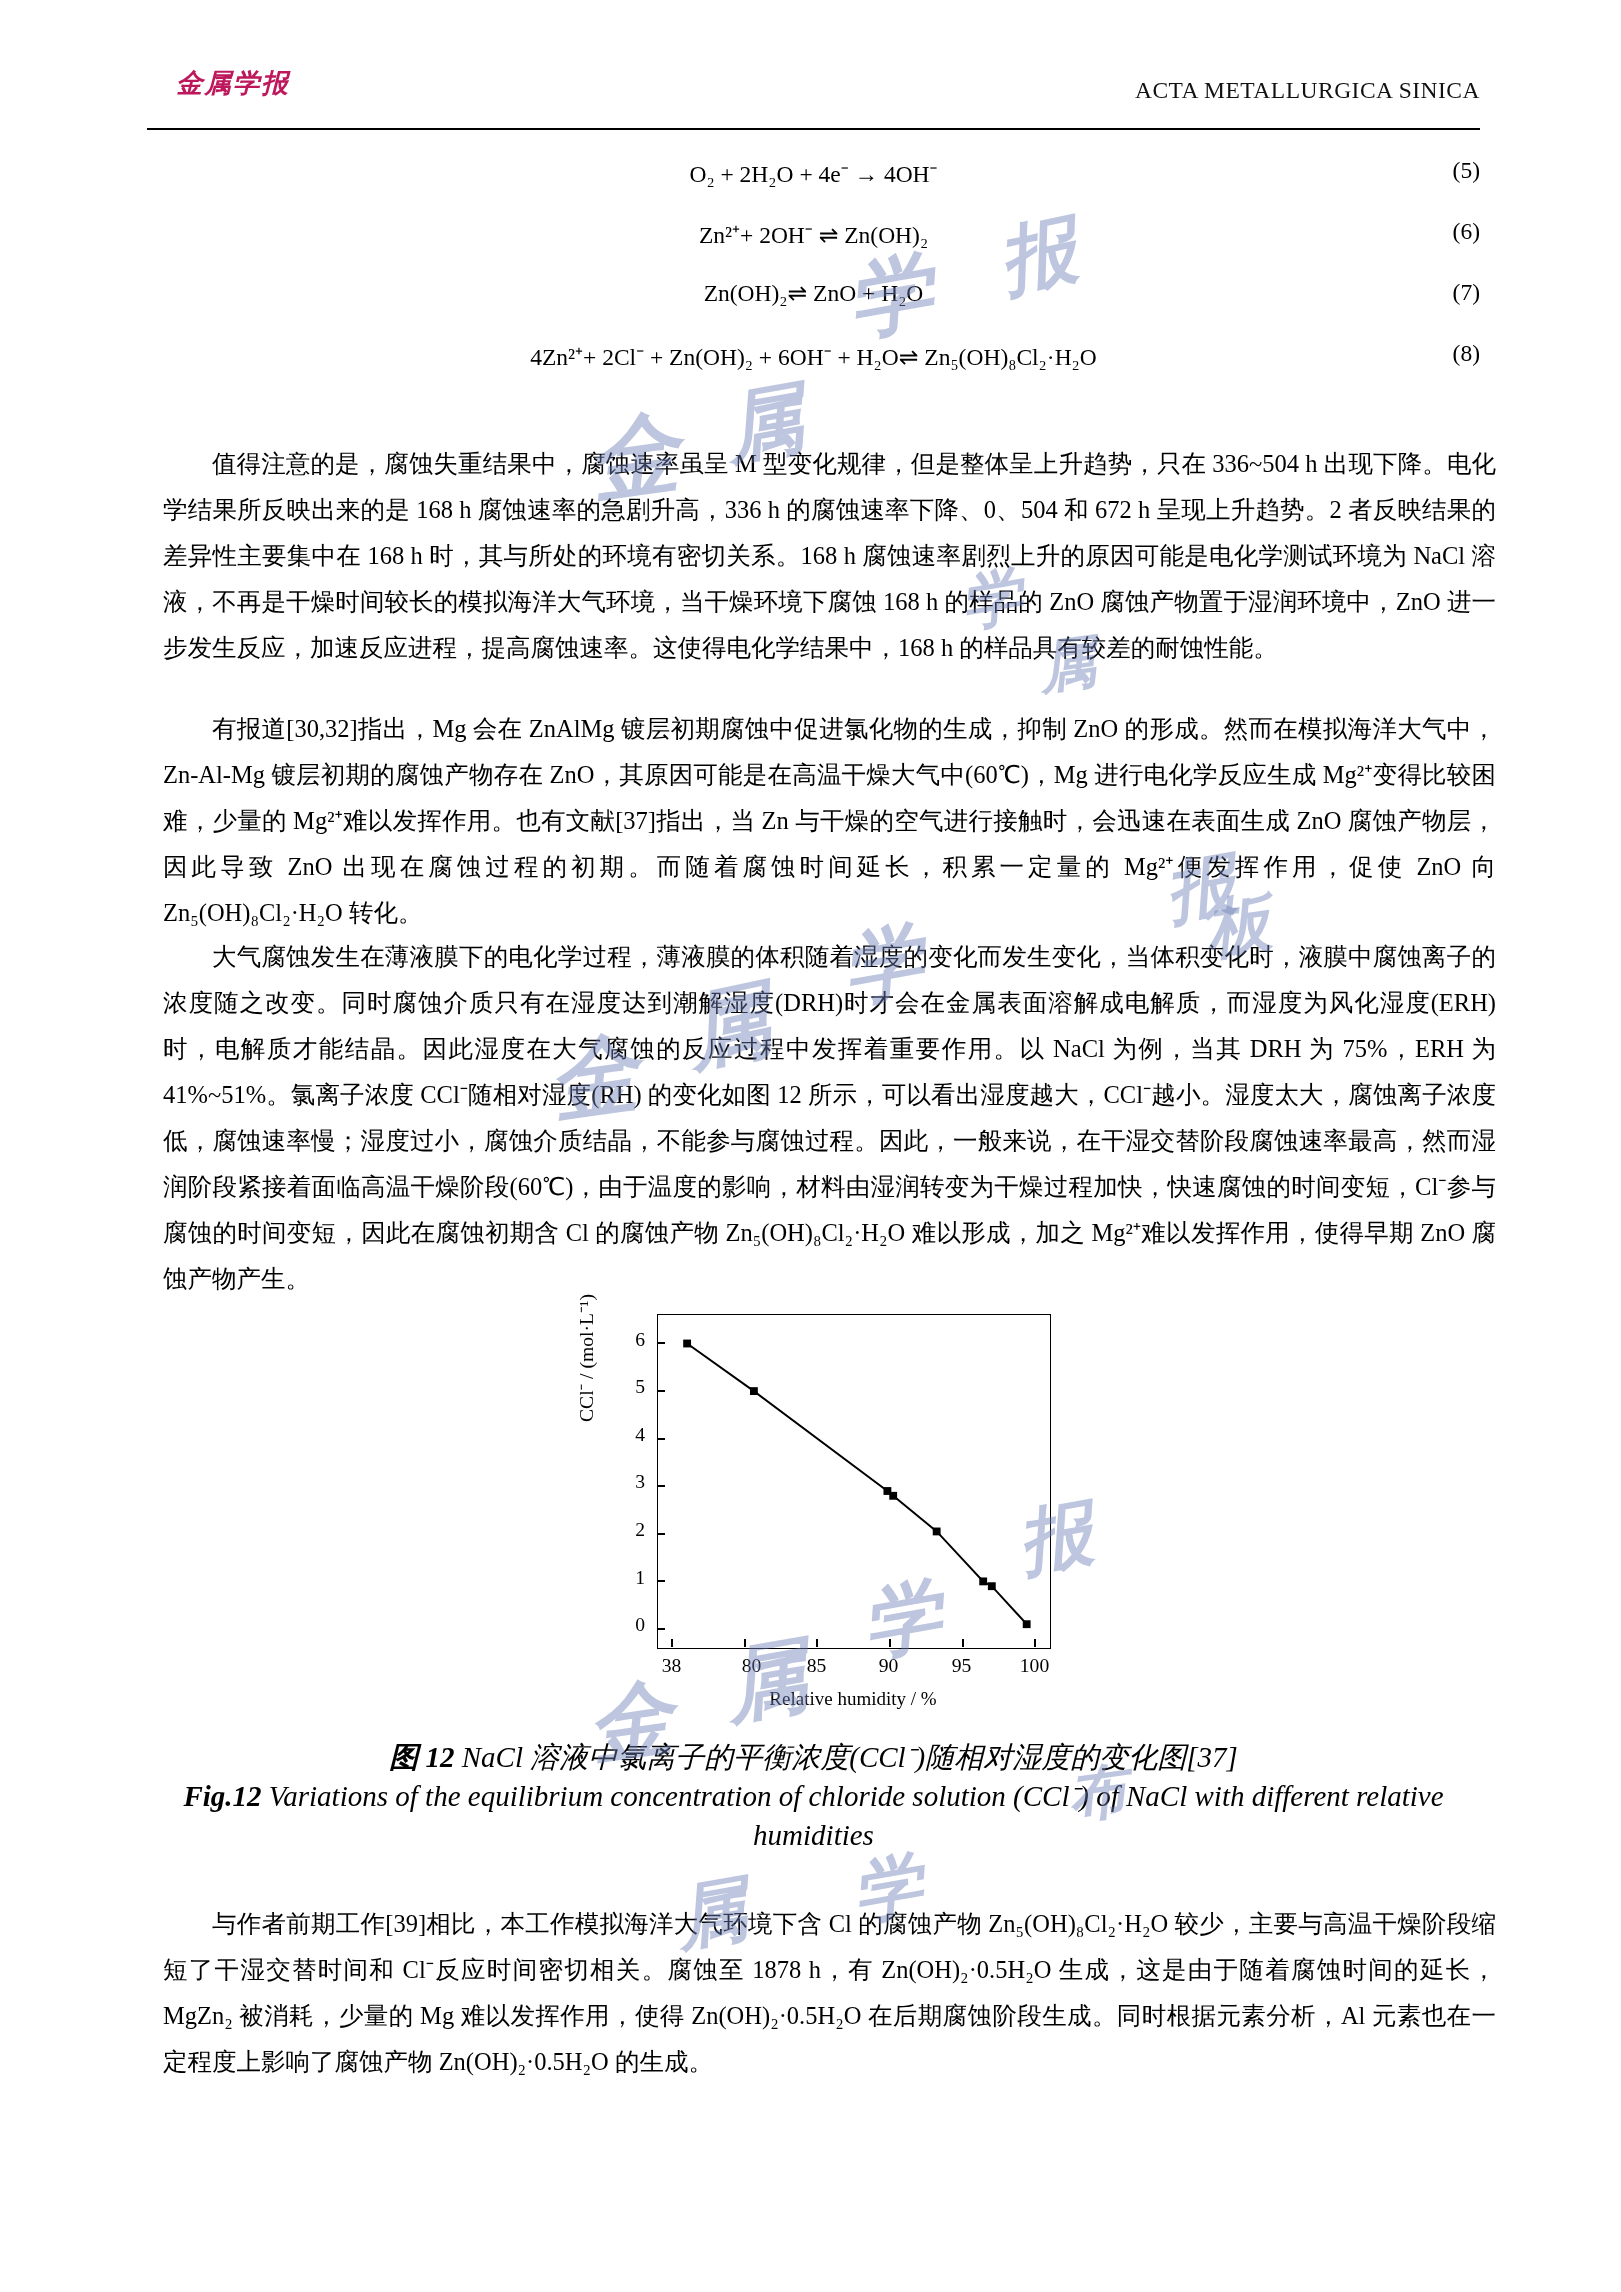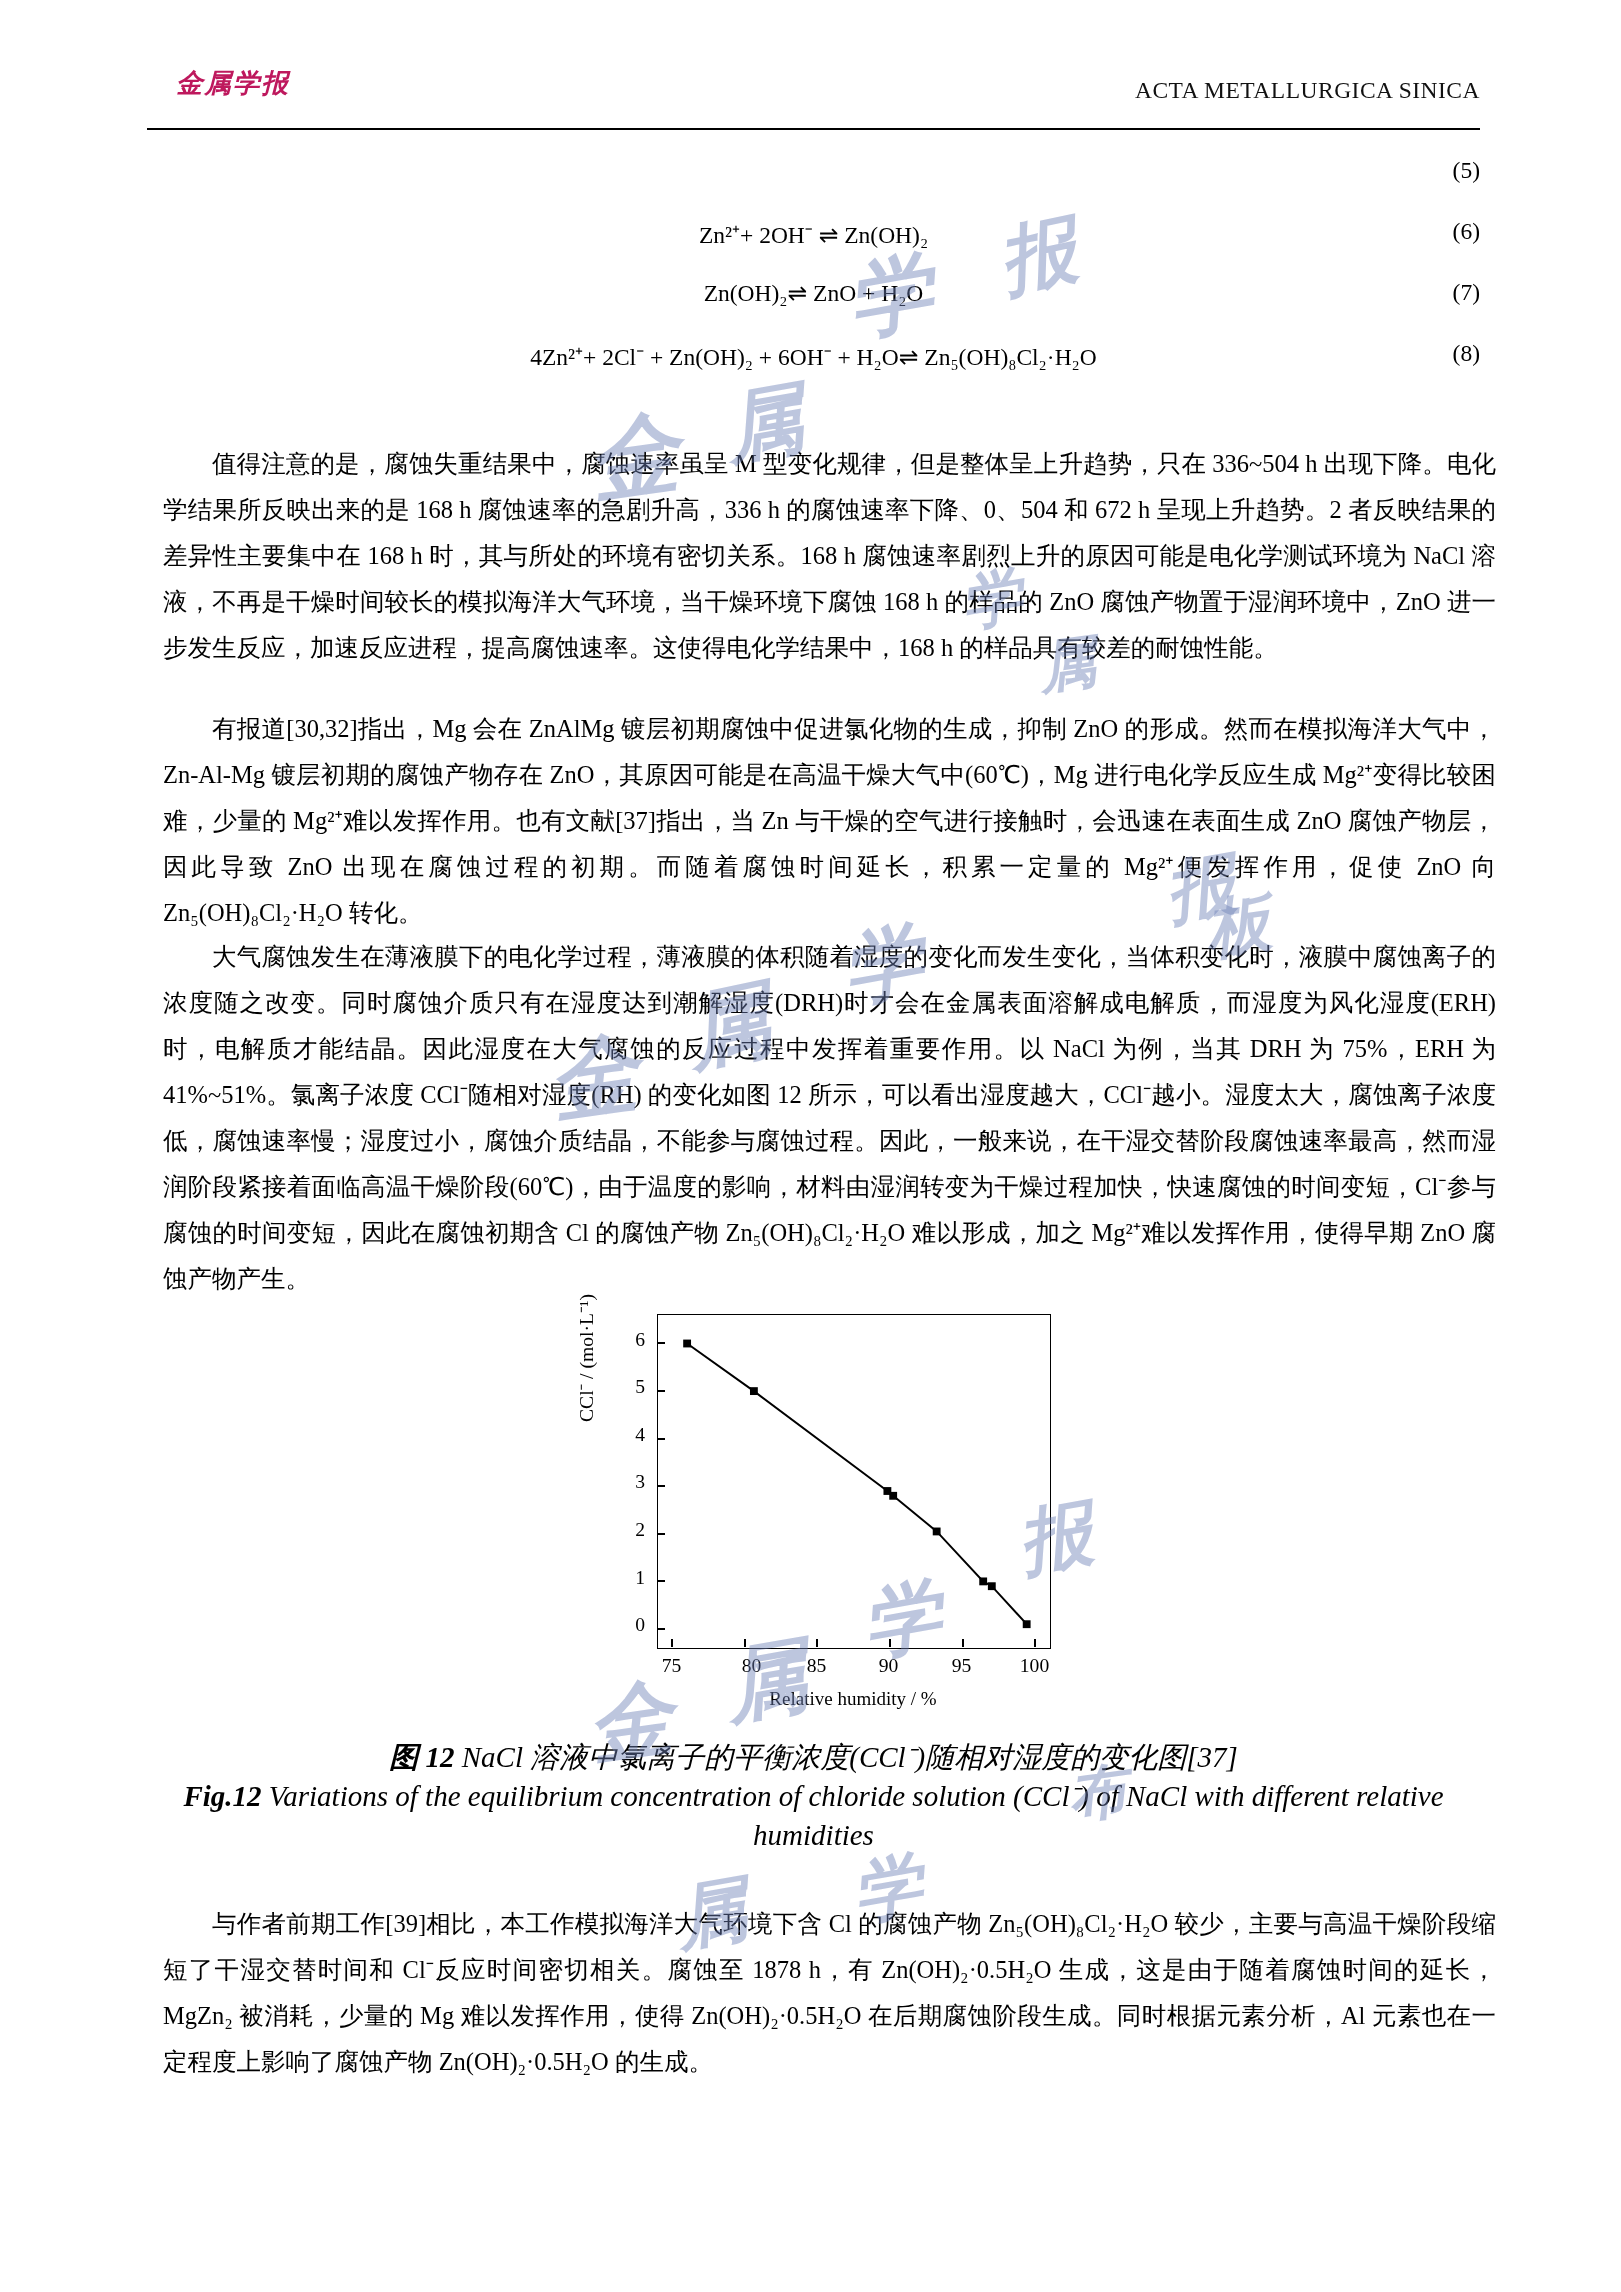--- a/index.html
+++ b/index.html
@@ -171,20 +171,21 @@
 
 <div class="page">
 
   <div class="header">
     <div class="journal-cn">金属学报</div>
     <div class="journal-en">ACTA METALLURGICA SINICA</div>
   </div>
 
   <div class="eqblock" style="top:157px;">
     <div class="eqrow">
+      <div class="eqtext">O₂ + 2H₂O + 4e⁻ → 4OH⁻</div>
       <div class="eqnum">(5)</div>
     </div>
     <div class="eqrow">
       <div class="eqtext">Zn²⁺+ 2OH⁻  ⇌  Zn(OH)₂</div>
       <div class="eqnum">(6)</div>
     </div>
     <div class="eqrow">
       <div class="eqtext">Zn(OH)₂⇌  ZnO + H₂O</div>
       <div class="eqnum">(7)</div>
     </div>
@@ -237,21 +238,21 @@
           <div class="ytick" style="left: 67px; top: 167px;">3</div>
           <div class="tickmark-y" style="top: 181px;"></div>
           <div class="ytick" style="left: 67px; top: 120px;">4</div>
           <div class="tickmark-y" style="top: 134px;"></div>
           <div class="ytick" style="left: 67px; top: 72px;">5</div>
           <div class="tickmark-y" style="top: 86px;"></div>
           <div class="ytick" style="left: 67px; top: 25px;">6</div>
           <div class="tickmark-y" style="top: 38px;"></div>
         </div>
       <div id="xticks">
-          <div class="xtick" style="left: 108px;">75</div>
+          <div class="xtick" style="left: 108px;">38</div>
           <div class="tickmark-x" style="left: 132px;"></div>
           <div class="xtick" style="left: 188px;">80</div>
           <div class="tickmark-x" style="left: 205px;"></div>
           <div class="xtick" style="left: 253px;">85</div>
           <div class="tickmark-x" style="left: 277px;"></div>
           <div class="xtick" style="left: 325px;">90</div>
           <div class="tickmark-x" style="left: 350px;"></div>
           <div class="xtick" style="left: 398px;">95</div>
           <div class="tickmark-x" style="left: 423px;"></div>
           <div class="xtick" style="left: 471px;">100</div>

